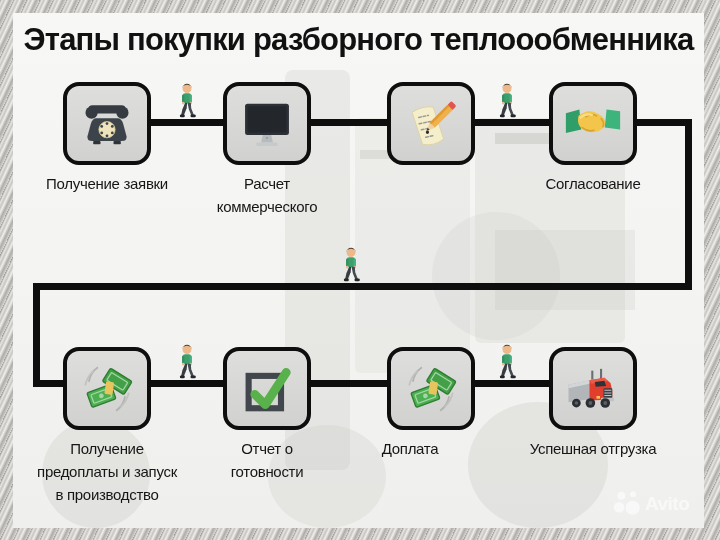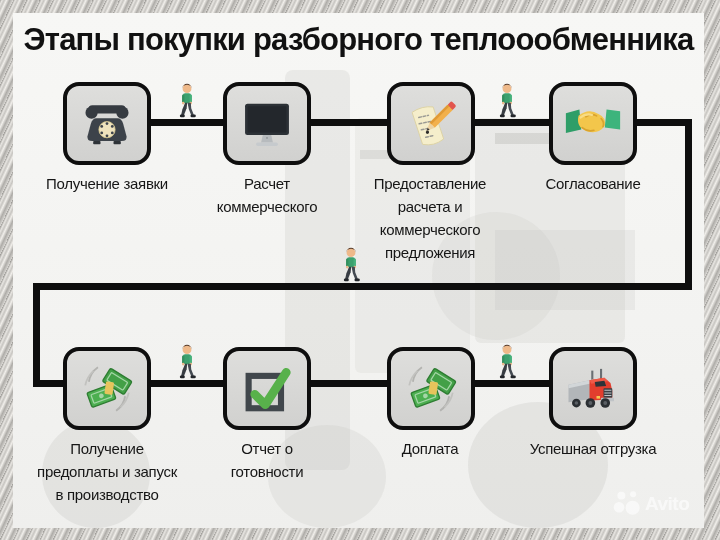--- a/index.html
+++ b/index.html
@@ -224,32 +224,28 @@
   <svg class="walker" style="left:176px;top:343px;" width="22" height="38">
       <use href="#ic-walker"></use>
     </svg>
   <svg class="walker" style="left:496px;top:343px;" width="22" height="38">
       <use href="#ic-walker"></use>
     </svg>
 
   <div class="step-label" style="left:17px;top:172px;width:180px;">Получение заявки</div>
   <div class="step-label" style="left:187px;top:172px;width:160px;">Расчет
 коммерческого</div>
-  <div class="step-label" style="left:350px;top:172px;width:160px;">Предоставление
-расчета и
-коммерческого
-предложения</div>
   <div class="step-label" style="left:513px;top:172px;width:160px;">Согласование</div>
 
   <div class="step-label" style="left:187px;top:437px;width:160px;">Отчет о
 готовности</div>
   <div class="step-label" style="left:17px;top:437px;width:180px;">Получение
 предоплаты и запуск
 в производство</div>
-  <div class="step-label" style="left:350px;top:437px;width:160px;">Доплата</div>
+  <div class="step-label" style="left:330px;top:437px;width:160px;">Доплата</div>
   <div class="step-label" style="left:503px;top:437px;width:180px;">Успешная отгрузка</div>
 
   <div class="watermark">
     <svg width="30" height="30" viewBox="0 0 32 32">
       <circle cx="10" cy="7" r="4.2" fill="#ffffff"></circle>
       <circle cx="22.5" cy="5.5" r="3.2" fill="#ffffff"></circle>
       <circle cx="7.5" cy="19.5" r="5.6" fill="#ffffff"></circle>
       <circle cx="22" cy="20" r="7.4" fill="#ffffff"></circle>
     </svg>
     <span class="wm-text">Avito</span>

